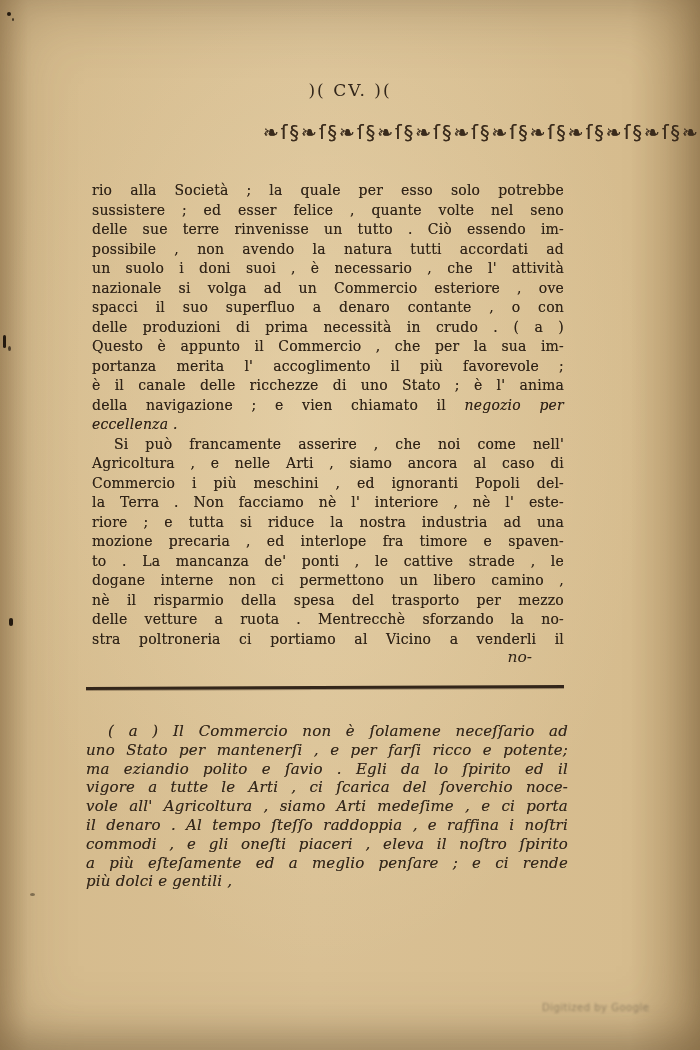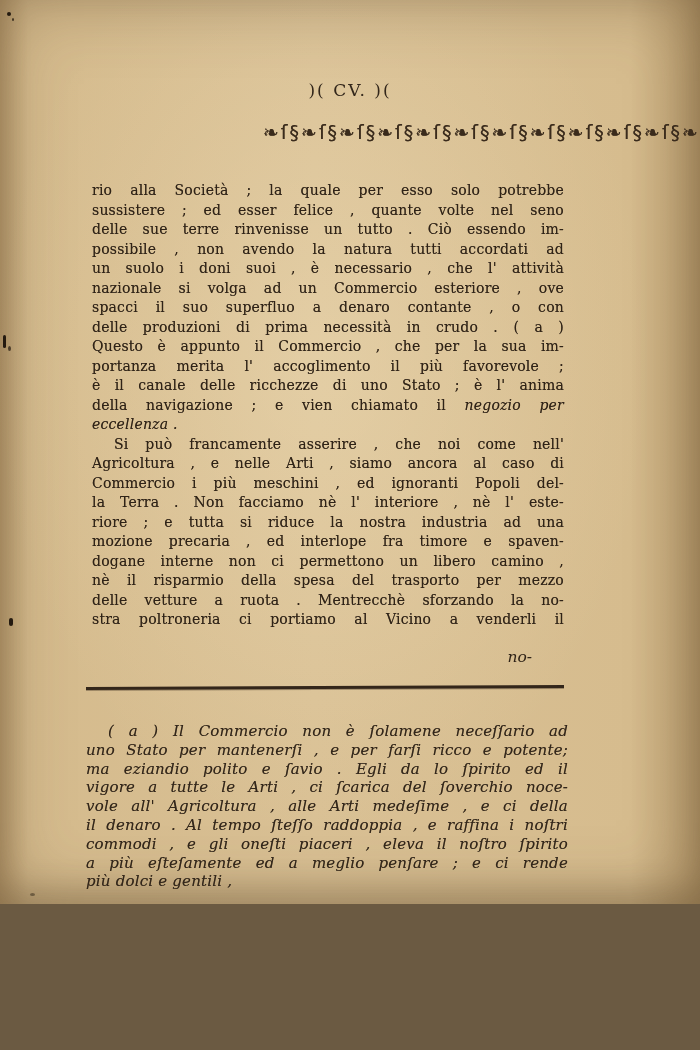--- a/index.html
+++ b/index.html
@@ -1,18 +1,18 @@
 <!DOCTYPE html>
 <html><head>
 <meta charset="utf-8">
 <style>
   html,body{margin:0;padding:0;background:#6b5a42;}
   .page{
     position:relative;
-    width:700px;height:904px;
+    width:700px;height:1050px;
     margin:0 auto;
     overflow:hidden;
     color:#2f2317;
     font-family:"DejaVu Serif", serif;
     background:
       radial-gradient(ellipse at 46% 40%, rgba(255,242,208,0.28), rgba(255,242,208,0) 62%),
       linear-gradient(90deg, #c3a678 0%, #d5bb8d 4%, #d9c094 45%, #d6bc8e 90%, #b99d6f 100%),
       #d6bc8e;
     box-shadow: inset 0 0 70px rgba(90,66,36,0.38), inset 0 -14px 30px rgba(80,58,32,0.25);
   }
@@ -96,36 +96,37 @@
       <div class="tline"><span>portanza merita l' accoglimento il più favorevole ;</span></div>
       <div class="tline"><span>è il canale delle ricchezze di uno Stato ; è l' anima</span></div>
       <div class="tline"><span>della navigazione ; e vien chiamato il </span><span class="it">negozio per</span></div>
       <div class="tline nojust"><span class="it">eccellenza .</span></div>
       <div class="tline indent"><span>Si può francamente asserire , che noi come nell'</span></div>
       <div class="tline"><span>Agricoltura , e nelle Arti , siamo ancora al caso di</span></div>
       <div class="tline"><span>Commercio i più meschini , ed ignoranti Popoli del-</span></div>
       <div class="tline"><span>la Terra . Non facciamo nè l' interiore , nè l' este-</span></div>
       <div class="tline"><span>riore ; e tutta si riduce la nostra industria ad una</span></div>
       <div class="tline"><span>mozione precaria , ed interlope fra timore e spaven-</span></div>
+      <div class="tline"><span>to . La mancanza de' ponti , le cattive strade , le</span></div>
       <div class="tline"><span>dogane interne non ci permettono un libero camino ,</span></div>
       <div class="tline"><span>nè il risparmio della spesa del trasporto per mezzo</span></div>
       <div class="tline"><span>delle vetture a ruota . Mentrecchè sforzando la no-</span></div>
       <div class="tline"><span>stra poltroneria ci portiamo al Vicino a venderli il</span></div>
     </div>
 
   <div class="catchword">no-</div>
 
   <div class="rule"></div>
 
   <div class="footnote">
       <div class="tline indent"><span>( a ) Il Commercio non è ſolamene neceſſario ad</span></div>
       <div class="tline"><span>uno Stato per mantenerſi , e per farſi ricco e potente;</span></div>
       <div class="tline"><span>ma eziandio polito e ſavio . Egli da lo ſpirito ed il</span></div>
       <div class="tline"><span>vigore a tutte le Arti , ci ſcarica del ſoverchio noce-</span></div>
-      <div class="tline"><span>vole all' Agricoltura , alle Arti medeſime , e ci della</span></div>
+      <div class="tline"><span>vole all' Agricoltura , siamo Arti medeſime , e ci porta</span></div>
       <div class="tline"><span>il denaro . Al tempo ſteſſo raddoppia , e raffina i noſtri</span></div>
       <div class="tline"><span>commodi , e gli oneſti piaceri , eleva il noſtro ſpirito</span></div>
       <div class="tline"><span>a più eſteſamente ed a meglio penſare ; e ci rende</span></div>
       <div class="tline nojust"><span>più dolci e gentili ,</span></div>
     </div>
 
   <div class="watermark">Digitized by Google</div>
 
 </div>
 

